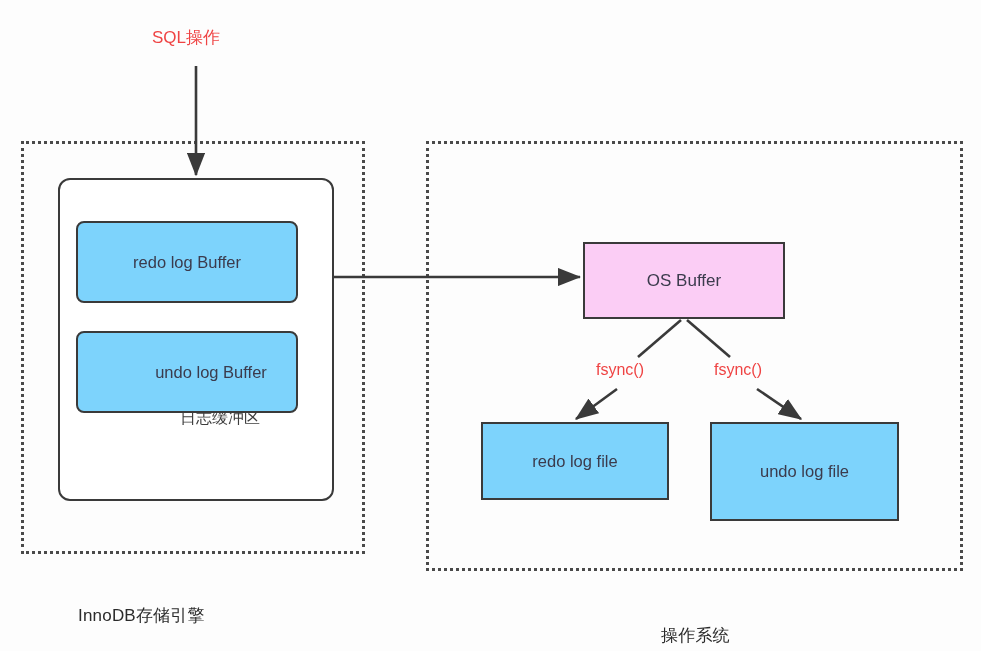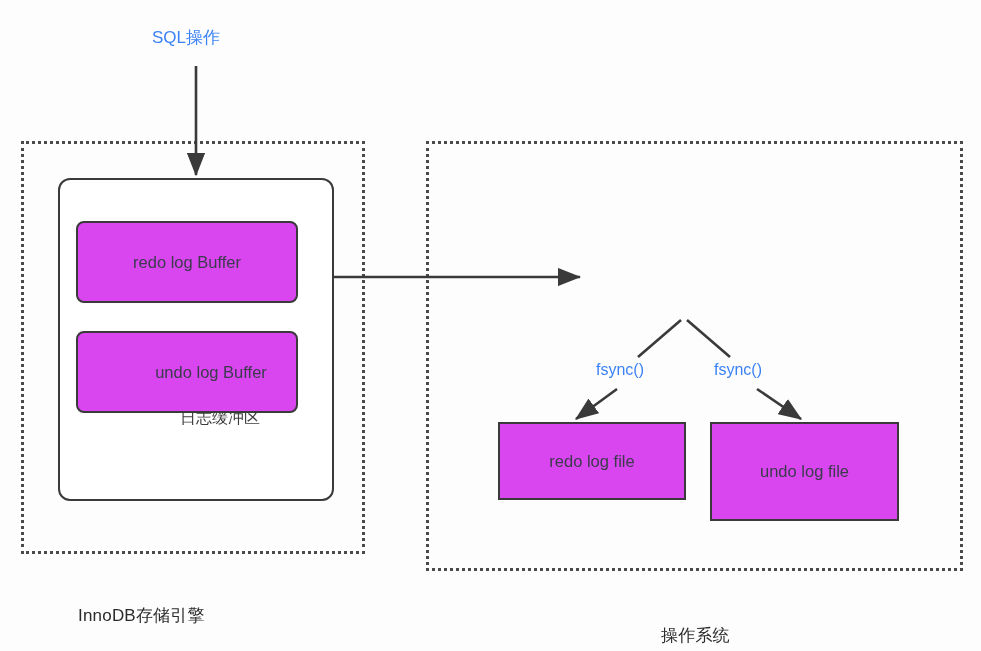--- a/index.html
+++ b/index.html
@@ -65,21 +65,21 @@
 
   
   .node-box {
     position: absolute;
     box-sizing: border-box;
     display: flex;
     align-items: center;
     justify-content: center;
     font-size: 16.5px;
     color: #3b3b4d;
-    background: #d946ef;
+    background: #7dd3fc;
     border: 2.5px solid #3a3a3a;
   }
   .rounded { border-radius: 8px; }
 
   #redo-buffer-box { left: 76px; top: 221px; width: 222px; height: 82px; }
   #undo-buffer-box { left: 76px; top: 331px; width: 222px; height: 82px; padding-left: 48px; }
 
   
   #os-buffer-box {
     position: absolute;
@@ -91,28 +91,28 @@
     display: flex;
     align-items: center;
     justify-content: center;
     font-size: 17px;
     color: #3b3b4d;
     background: #fbcdf5;
     border: 2.5px solid #3a3a3a;
   }
 
   
-  #redo-file-box { left: 481px; top: 422px; width: 188px; height: 78px; margin-left: 17px; }
+  #redo-file-box { left: 481px; top: 422px; width: 188px; height: 78px; }
   #undo-file-box { left: 710px; top: 422px; width: 189px; height: 99px; }
 
   
   .free-label {
     position: absolute;
     font-size: 17px;
-    color: #3b82f6;
+    color: #ef4444;
     white-space: nowrap;
   }
   #sql-op-label    { left: 152px; top: 26px; }
   #fsync-left      { left: 596px; top: 361px; font-size: 16px; }
   #fsync-right     { left: 714px; top: 361px; font-size: 16px; }
 
   
   #arrow-layer {
     position: absolute;
     left: 0; top: 0;
@@ -136,20 +136,23 @@
   </div>
 
   <div class="node-box rounded" id="redo-buffer-box">
     <span>redo log Buffer</span>
   </div>
 
   <div class="node-box rounded" id="undo-buffer-box">
     <span>undo log Buffer</span>
   </div>
 
+  <div id="os-buffer-box">
+    <span>OS Buffer</span>
+  </div>
 
   <div class="node-box" id="redo-file-box">
     <span>redo log file</span>
   </div>
 
   <div class="node-box" id="undo-file-box">
     <span>undo log file</span>
   </div>
 
   <div class="free-label" id="sql-op-label">SQL操作</div>

